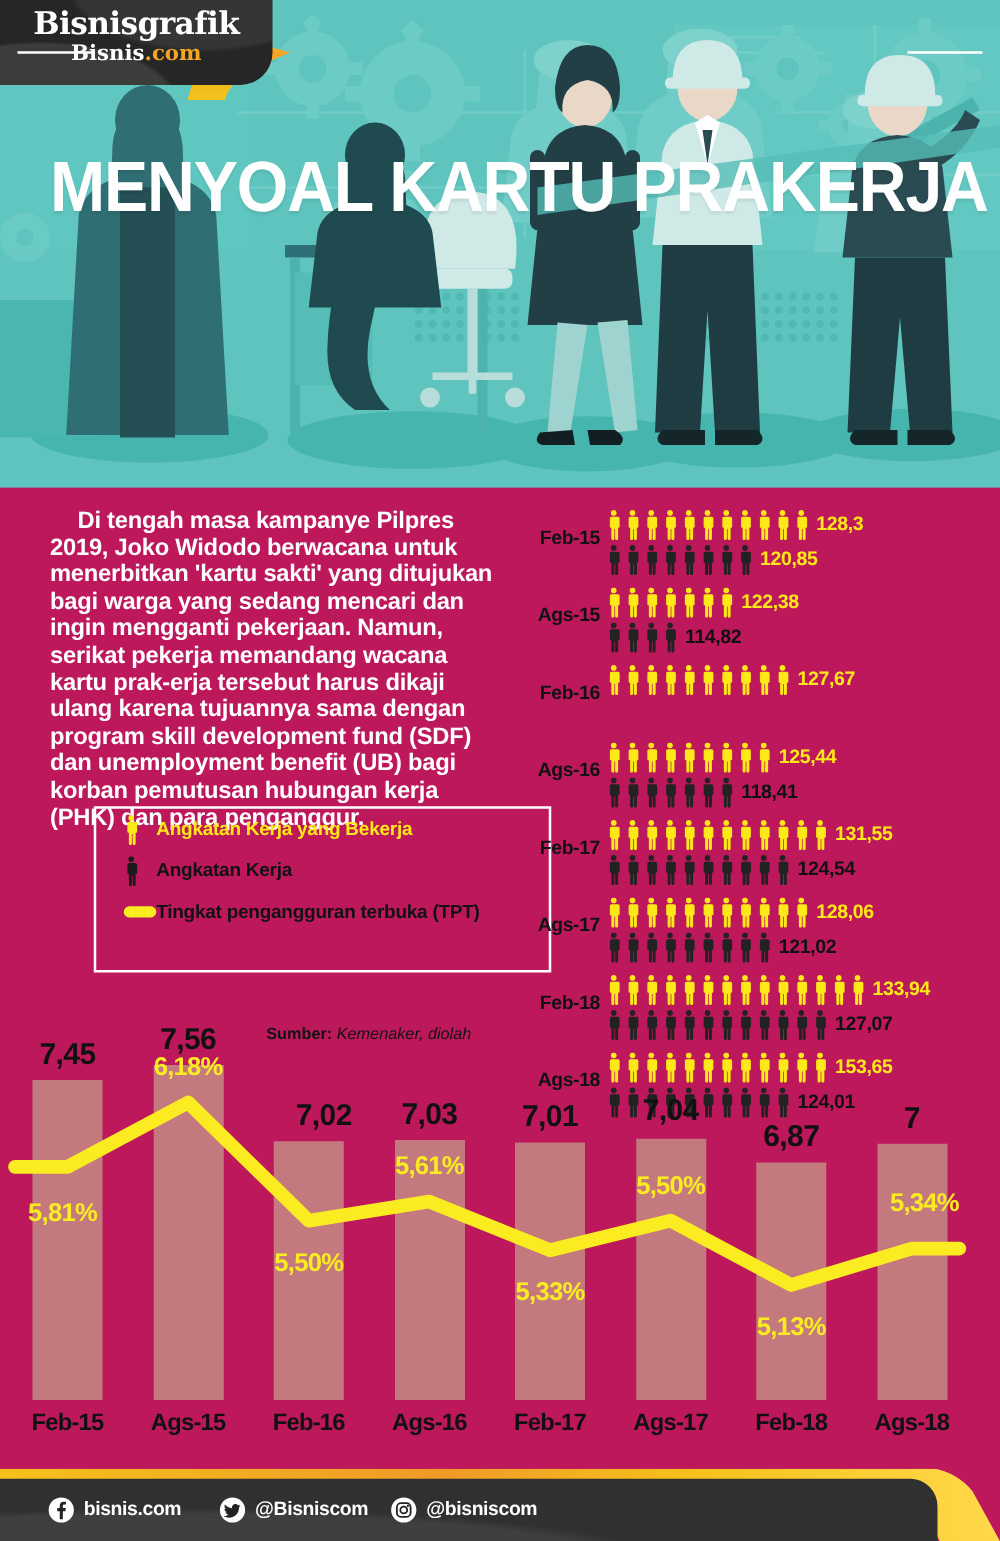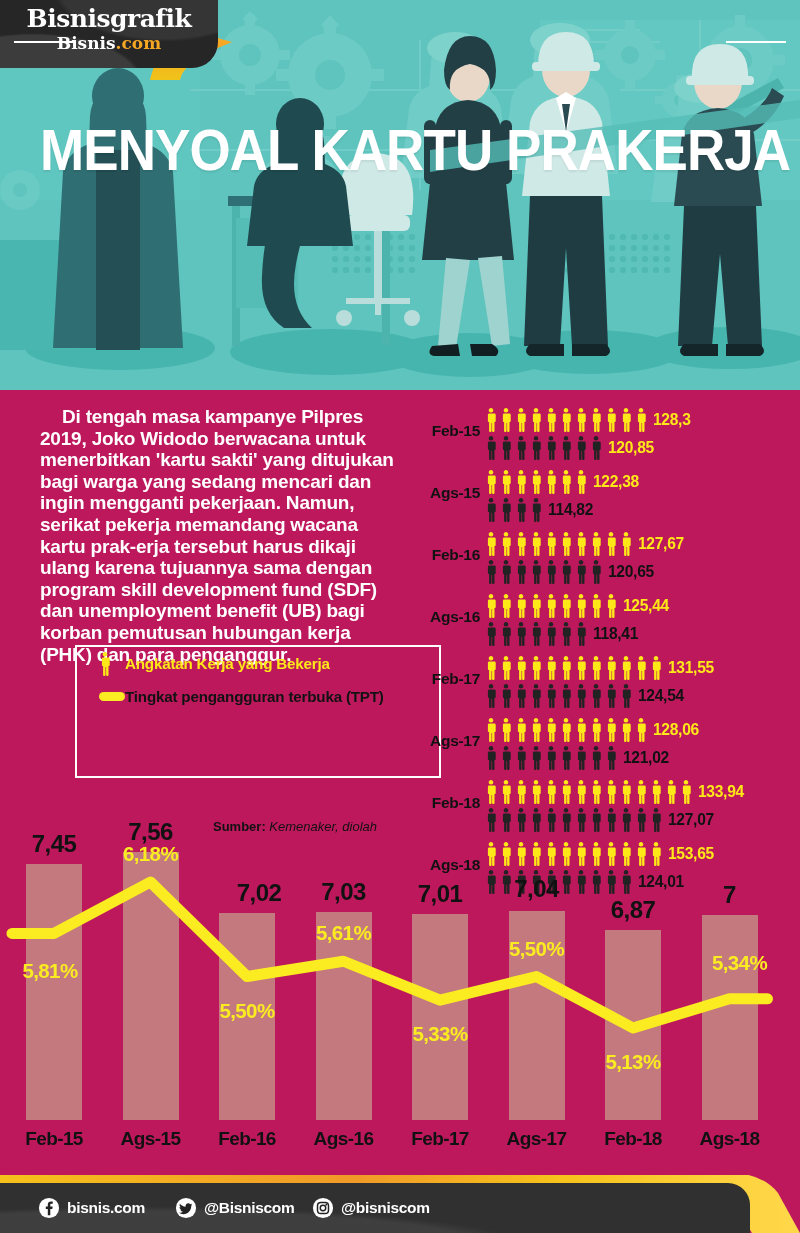--- a/index.html
+++ b/index.html
@@ -460,20 +460,28 @@
     <div class="legend-row">
       <span class="legend-ico">
         <svg width="12" height="24" viewBox="0 0 12 24">
             <path d="M6 0c1.3 0 2.3 1 2.3 2.3S7.3 4.6 6 4.6 3.7 3.6 3.7 2.3 4.7 0 6 0zM2.6 5.4h6.8c.8 0 1.3.6 1.3 1.3v6.4c0 .6-.4 1-1 1h-.2v8.6c0 .7-.5 1.3-1.2 1.3s-1.2-.6-1.2-1.3v-7.6h-.6v7.6c0 .7-.5 1.3-1.2 1.3s-1.2-.6-1.2-1.3v-8.6h-.2c-.6 0-1-.4-1-1V6.7c0-.7.5-1.3 1.3-1.3z" fill="#ffe817"></path>
           </svg>
       </span>
       <span class="legend-label yellow">Angkatan Kerja yang Bekerja</span>
     </div>
     <div class="legend-row">
       <span class="legend-ico">
+        <svg width="12" height="24" viewBox="0 0 12 24">
+            <path d="M6 0c1.3 0 2.3 1 2.3 2.3S7.3 4.6 6 4.6 3.7 3.6 3.7 2.3 4.7 0 6 0zM2.6 5.4h6.8c.8 0 1.3.6 1.3 1.3v6.4c0 .6-.4 1-1 1h-.2v8.6c0 .7-.5 1.3-1.2 1.3s-1.2-.6-1.2-1.3v-7.6h-.6v7.6c0 .7-.5 1.3-1.2 1.3s-1.2-.6-1.2-1.3v-8.6h-.2c-.6 0-1-.4-1-1V6.7c0-.7.5-1.3 1.3-1.3z" fill="#1b1b1b"></path>
+          </svg>
+      </span>
+      <span class="legend-label">Angkatan Kerja</span>
+    </div>
+    <div class="legend-row">
+      <span class="legend-ico">
           <span class="sw-line"></span>
         </span>
       <span class="legend-label">Tingkat pengangguran terbuka (TPT)</span>
     </div>
   </div>
 
   <div class="picto" id="picto">
       <div class="picto-row">
         <div class="picto-cat">Feb-15</div>
         <div class="picto-line top">
@@ -609,47 +617,20 @@
           <svg class="pfig" viewBox="0 0 12 26">
             <path d="M6 0c1.3 0 2.3 1 2.3 2.3S7.3 4.6 6 4.6 3.7 3.6 3.7 2.3 4.7 0 6 0zM2.6 5.4h6.8c.8 0 1.3.6 1.3 1.3v6.4c0 .6-.4 1-1 1h-.2v8.6c0 .7-.5 1.3-1.2 1.3s-1.2-.6-1.2-1.3v-7.6h-.6v7.6c0 .7-.5 1.3-1.2 1.3s-1.2-.6-1.2-1.3v-8.6h-.2c-.6 0-1-.4-1-1V6.7c0-.7.5-1.3 1.3-1.3z" fill="#ffe817"></path>
           </svg>
           <svg class="pfig" viewBox="0 0 12 26">
             <path d="M6 0c1.3 0 2.3 1 2.3 2.3S7.3 4.6 6 4.6 3.7 3.6 3.7 2.3 4.7 0 6 0zM2.6 5.4h6.8c.8 0 1.3.6 1.3 1.3v6.4c0 .6-.4 1-1 1h-.2v8.6c0 .7-.5 1.3-1.2 1.3s-1.2-.6-1.2-1.3v-7.6h-.6v7.6c0 .7-.5 1.3-1.2 1.3s-1.2-.6-1.2-1.3v-8.6h-.2c-.6 0-1-.4-1-1V6.7c0-.7.5-1.3 1.3-1.3z" fill="#ffe817"></path>
           </svg>
           <svg class="pfig" viewBox="0 0 12 26">
             <path d="M6 0c1.3 0 2.3 1 2.3 2.3S7.3 4.6 6 4.6 3.7 3.6 3.7 2.3 4.7 0 6 0zM2.6 5.4h6.8c.8 0 1.3.6 1.3 1.3v6.4c0 .6-.4 1-1 1h-.2v8.6c0 .7-.5 1.3-1.2 1.3s-1.2-.6-1.2-1.3v-7.6h-.6v7.6c0 .7-.5 1.3-1.2 1.3s-1.2-.6-1.2-1.3v-8.6h-.2c-.6 0-1-.4-1-1V6.7c0-.7.5-1.3 1.3-1.3z" fill="#ffe817"></path>
           </svg>
           <span class="picto-val y">127,67</span>
-        </div>
-        <div class="picto-line bot">
-          <svg class="pfig" viewBox="0 0 12 26">
-            <path d="M6 0c1.3 0 2.3 1 2.3 2.3S7.3 4.6 6 4.6 3.7 3.6 3.7 2.3 4.7 0 6 0zM2.6 5.4h6.8c.8 0 1.3.6 1.3 1.3v6.4c0 .6-.4 1-1 1h-.2v8.6c0 .7-.5 1.3-1.2 1.3s-1.2-.6-1.2-1.3v-7.6h-.6v7.6c0 .7-.5 1.3-1.2 1.3s-1.2-.6-1.2-1.3v-8.6h-.2c-.6 0-1-.4-1-1V6.7c0-.7.5-1.3 1.3-1.3z" fill="#222222"></path>
-          </svg>
-          <svg class="pfig" viewBox="0 0 12 26">
-            <path d="M6 0c1.3 0 2.3 1 2.3 2.3S7.3 4.6 6 4.6 3.7 3.6 3.7 2.3 4.7 0 6 0zM2.6 5.4h6.8c.8 0 1.3.6 1.3 1.3v6.4c0 .6-.4 1-1 1h-.2v8.6c0 .7-.5 1.3-1.2 1.3s-1.2-.6-1.2-1.3v-7.6h-.6v7.6c0 .7-.5 1.3-1.2 1.3s-1.2-.6-1.2-1.3v-8.6h-.2c-.6 0-1-.4-1-1V6.7c0-.7.5-1.3 1.3-1.3z" fill="#222222"></path>
-          </svg>
-          <svg class="pfig" viewBox="0 0 12 26">
-            <path d="M6 0c1.3 0 2.3 1 2.3 2.3S7.3 4.6 6 4.6 3.7 3.6 3.7 2.3 4.7 0 6 0zM2.6 5.4h6.8c.8 0 1.3.6 1.3 1.3v6.4c0 .6-.4 1-1 1h-.2v8.6c0 .7-.5 1.3-1.2 1.3s-1.2-.6-1.2-1.3v-7.6h-.6v7.6c0 .7-.5 1.3-1.2 1.3s-1.2-.6-1.2-1.3v-8.6h-.2c-.6 0-1-.4-1-1V6.7c0-.7.5-1.3 1.3-1.3z" fill="#222222"></path>
-          </svg>
-          <svg class="pfig" viewBox="0 0 12 26">
-            <path d="M6 0c1.3 0 2.3 1 2.3 2.3S7.3 4.6 6 4.6 3.7 3.6 3.7 2.3 4.7 0 6 0zM2.6 5.4h6.8c.8 0 1.3.6 1.3 1.3v6.4c0 .6-.4 1-1 1h-.2v8.6c0 .7-.5 1.3-1.2 1.3s-1.2-.6-1.2-1.3v-7.6h-.6v7.6c0 .7-.5 1.3-1.2 1.3s-1.2-.6-1.2-1.3v-8.6h-.2c-.6 0-1-.4-1-1V6.7c0-.7.5-1.3 1.3-1.3z" fill="#222222"></path>
-          </svg>
-          <svg class="pfig" viewBox="0 0 12 26">
-            <path d="M6 0c1.3 0 2.3 1 2.3 2.3S7.3 4.6 6 4.6 3.7 3.6 3.7 2.3 4.7 0 6 0zM2.6 5.4h6.8c.8 0 1.3.6 1.3 1.3v6.4c0 .6-.4 1-1 1h-.2v8.6c0 .7-.5 1.3-1.2 1.3s-1.2-.6-1.2-1.3v-7.6h-.6v7.6c0 .7-.5 1.3-1.2 1.3s-1.2-.6-1.2-1.3v-8.6h-.2c-.6 0-1-.4-1-1V6.7c0-.7.5-1.3 1.3-1.3z" fill="#222222"></path>
-          </svg>
-          <svg class="pfig" viewBox="0 0 12 26">
-            <path d="M6 0c1.3 0 2.3 1 2.3 2.3S7.3 4.6 6 4.6 3.7 3.6 3.7 2.3 4.7 0 6 0zM2.6 5.4h6.8c.8 0 1.3.6 1.3 1.3v6.4c0 .6-.4 1-1 1h-.2v8.6c0 .7-.5 1.3-1.2 1.3s-1.2-.6-1.2-1.3v-7.6h-.6v7.6c0 .7-.5 1.3-1.2 1.3s-1.2-.6-1.2-1.3v-8.6h-.2c-.6 0-1-.4-1-1V6.7c0-.7.5-1.3 1.3-1.3z" fill="#222222"></path>
-          </svg>
-          <svg class="pfig" viewBox="0 0 12 26">
-            <path d="M6 0c1.3 0 2.3 1 2.3 2.3S7.3 4.6 6 4.6 3.7 3.6 3.7 2.3 4.7 0 6 0zM2.6 5.4h6.8c.8 0 1.3.6 1.3 1.3v6.4c0 .6-.4 1-1 1h-.2v8.6c0 .7-.5 1.3-1.2 1.3s-1.2-.6-1.2-1.3v-7.6h-.6v7.6c0 .7-.5 1.3-1.2 1.3s-1.2-.6-1.2-1.3v-8.6h-.2c-.6 0-1-.4-1-1V6.7c0-.7.5-1.3 1.3-1.3z" fill="#222222"></path>
-          </svg>
-          <svg class="pfig" viewBox="0 0 12 26">
-            <path d="M6 0c1.3 0 2.3 1 2.3 2.3S7.3 4.6 6 4.6 3.7 3.6 3.7 2.3 4.7 0 6 0zM2.6 5.4h6.8c.8 0 1.3.6 1.3 1.3v6.4c0 .6-.4 1-1 1h-.2v8.6c0 .7-.5 1.3-1.2 1.3s-1.2-.6-1.2-1.3v-7.6h-.6v7.6c0 .7-.5 1.3-1.2 1.3s-1.2-.6-1.2-1.3v-8.6h-.2c-.6 0-1-.4-1-1V6.7c0-.7.5-1.3 1.3-1.3z" fill="#222222"></path>
-          </svg>
-          <span class="picto-val" style="color:#111111">120,65</span>
         </div>
       </div>
       <div class="picto-row">
         <div class="picto-cat">Ags-16</div>
         <div class="picto-line top">
           <svg class="pfig" viewBox="0 0 12 26">
             <path d="M6 0c1.3 0 2.3 1 2.3 2.3S7.3 4.6 6 4.6 3.7 3.6 3.7 2.3 4.7 0 6 0zM2.6 5.4h6.8c.8 0 1.3.6 1.3 1.3v6.4c0 .6-.4 1-1 1h-.2v8.6c0 .7-.5 1.3-1.2 1.3s-1.2-.6-1.2-1.3v-7.6h-.6v7.6c0 .7-.5 1.3-1.2 1.3s-1.2-.6-1.2-1.3v-8.6h-.2c-.6 0-1-.4-1-1V6.7c0-.7.5-1.3 1.3-1.3z" fill="#ffe817"></path>
           </svg>
           <svg class="pfig" viewBox="0 0 12 26">
             <path d="M6 0c1.3 0 2.3 1 2.3 2.3S7.3 4.6 6 4.6 3.7 3.6 3.7 2.3 4.7 0 6 0zM2.6 5.4h6.8c.8 0 1.3.6 1.3 1.3v6.4c0 .6-.4 1-1 1h-.2v8.6c0 .7-.5 1.3-1.2 1.3s-1.2-.6-1.2-1.3v-7.6h-.6v7.6c0 .7-.5 1.3-1.2 1.3s-1.2-.6-1.2-1.3v-8.6h-.2c-.6 0-1-.4-1-1V6.7c0-.7.5-1.3 1.3-1.3z" fill="#ffe817"></path>

